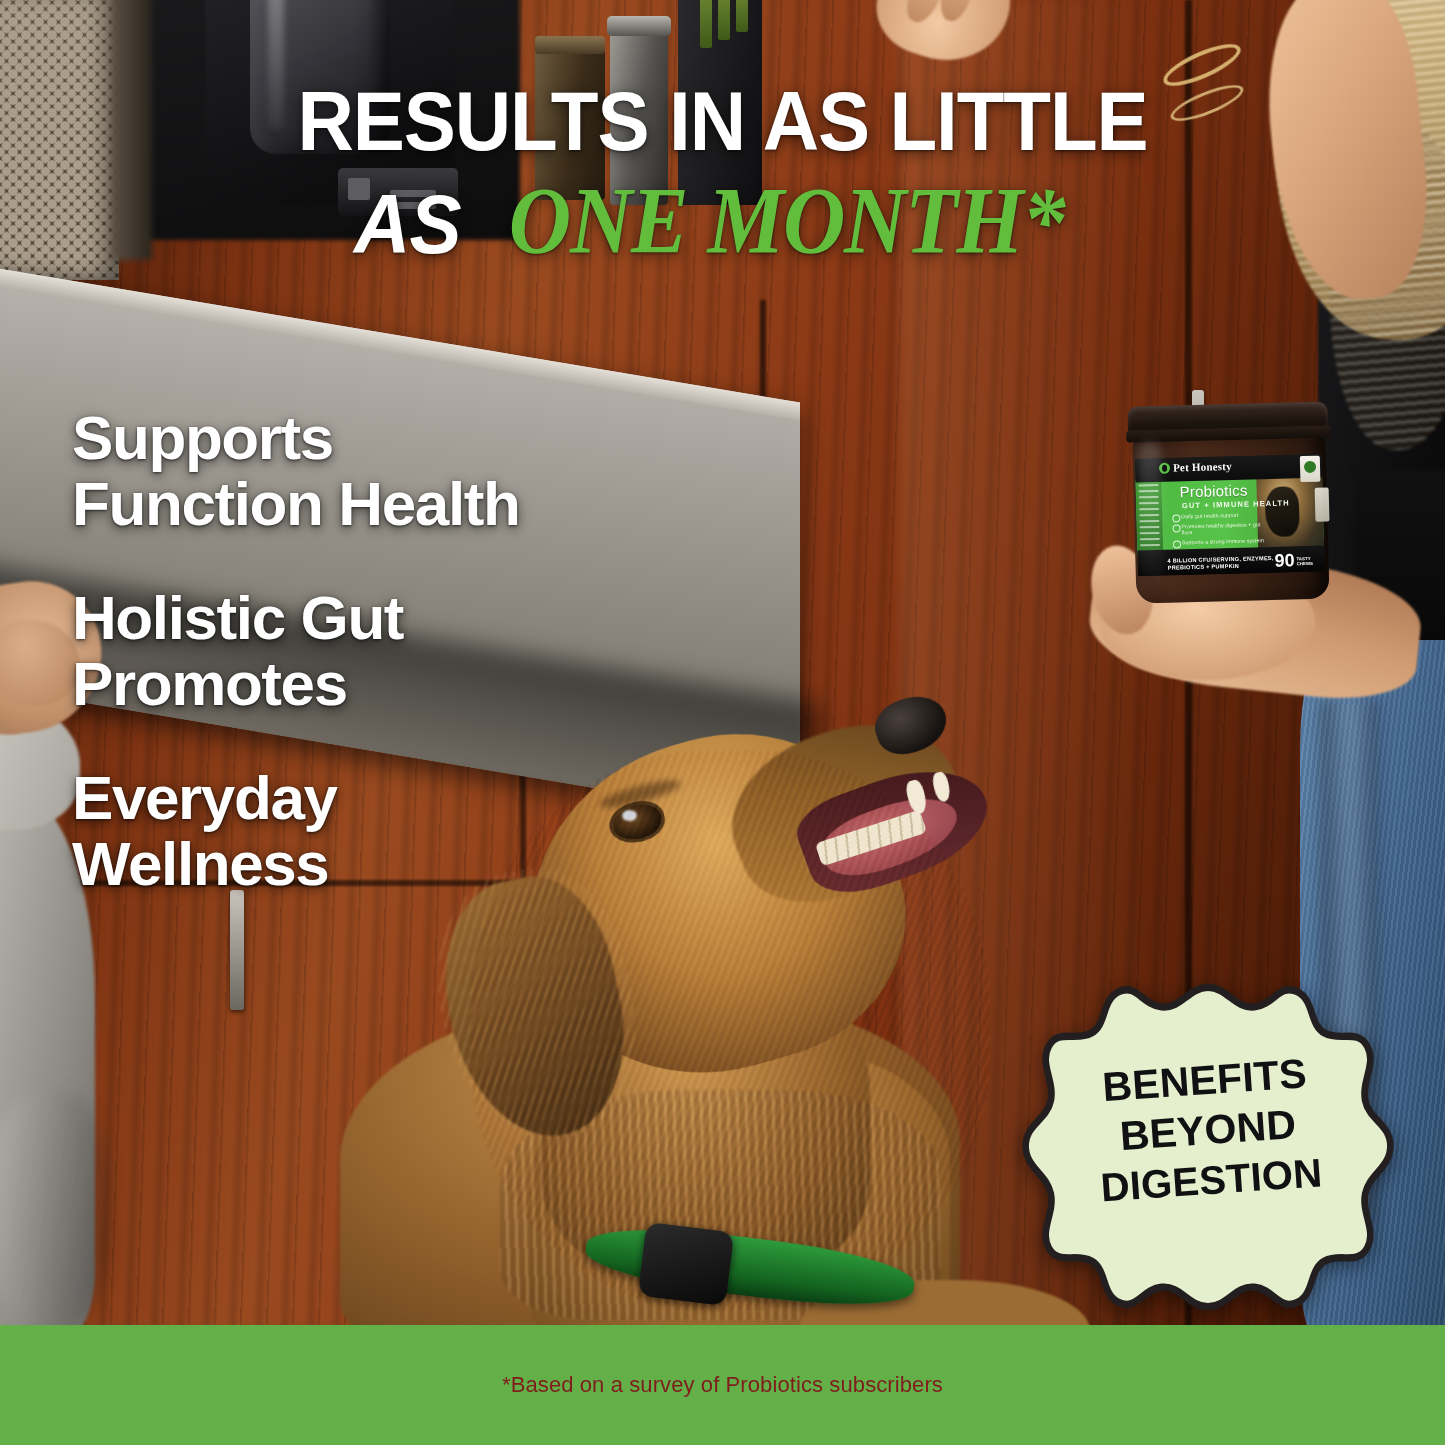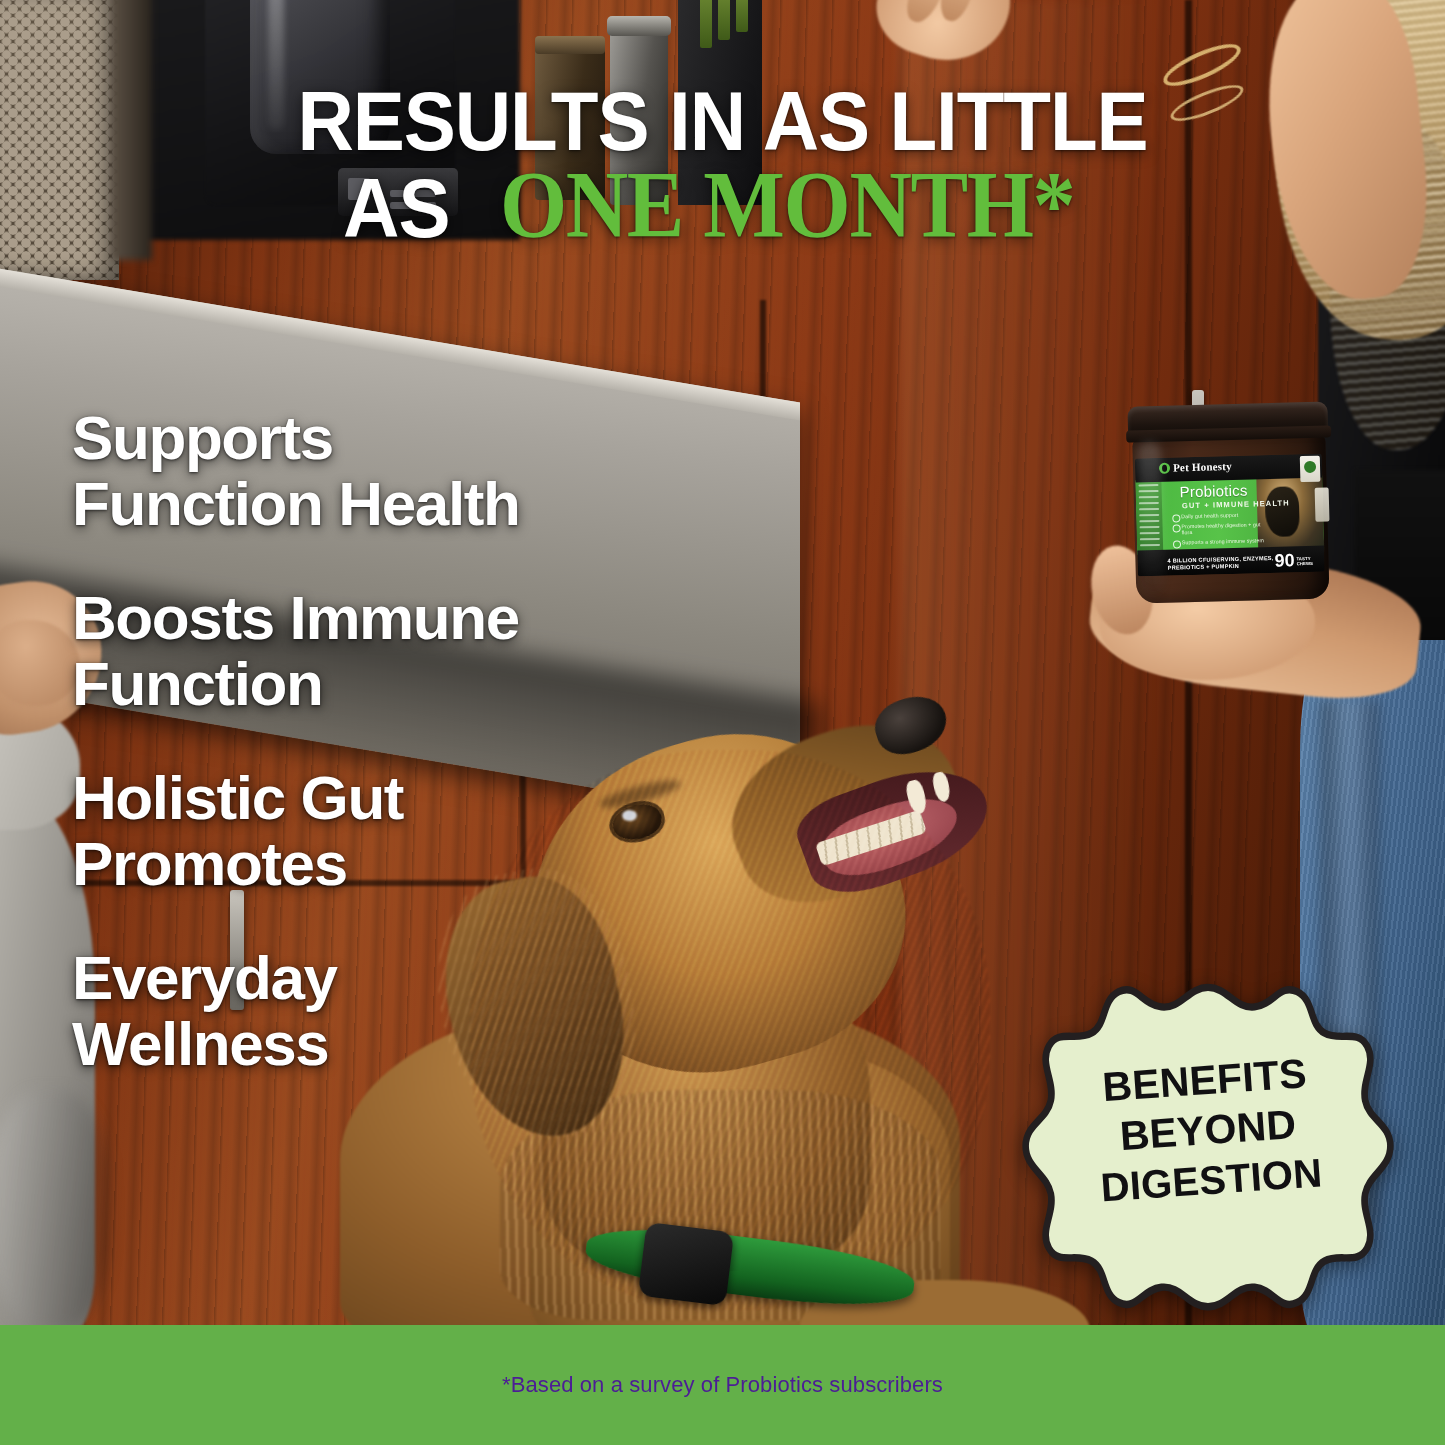--- a/index.html
+++ b/index.html
@@ -426,22 +426,23 @@
     pointer-events:none;
   }
   .hl-line1{
     font-family:"Liberation Sans",sans-serif;
     font-weight:bold;font-size:84px;line-height:86px;color:#ffffff;
     letter-spacing:-1.2px;
     transform:scaleX(.93);
     text-shadow:0 3px 14px rgba(0,0,0,.55), 0 1px 3px rgba(0,0,0,.6);
   }
   .hl-line2{
-    margin-top:14px;line-height:53px;
+    margin-top:14px;line-height:86px;
     text-shadow:0 3px 14px rgba(0,0,0,.55), 0 1px 3px rgba(0,0,0,.6);
+    font-style:italic;
   }
   .hl-as{
     font-family:"Liberation Sans",sans-serif;font-weight:bold;font-size:84px;
     color:#ffffff;letter-spacing:-1px;display:inline-block;transform:scaleX(.93);
     vertical-align:baseline;
   }
   .hl-green{
     font-family:"Liberation Serif",serif;font-weight:bold;font-size:96px;
     color:#62bd3c;letter-spacing:-1.5px;display:inline-block;
     transform:scaleX(.90);vertical-align:baseline;margin-left:14px;
@@ -475,21 +476,21 @@
     text-align:center;white-space:nowrap;
   }
   .badge-text span:nth-child(3){font-size:40px;}
 
   
   .footer{
     position:absolute;left:0;bottom:0;width:1445px;height:120px;
     background:#63b049;display:flex;align-items:center;justify-content:center;
   }
   .footer-text{
-    color:#4c1d95;font-family:"Liberation Sans",sans-serif;
+    color:#7f1d1d;font-family:"Liberation Sans",sans-serif;
     font-size:22px;letter-spacing:.1px;text-align:center;
   }
 </style>
 </head>
 <body>
 
 <div id="stage">
 
   <div class="bg">
     <div class="wood2"></div>
@@ -627,22 +628,20 @@
   <div class="headline">
     <div class="hl-line1">RESULTS IN AS LITTLE</div>
     <div class="hl-line2">
       <span class="hl-as">AS</span><span class="hl-green">ONE MONTH*</span>
     </div>
   </div>
 
   <div class="benefits">
     <div class="benefit">Supports
 Function Health</div>
-    <div class="benefit">Boosts Immune
-Function</div>
     <div class="benefit">Holistic Gut
 Promotes</div>
     <div class="benefit">Everyday
 Wellness</div>
   </div>
 
   <div class="badge">
     <svg viewBox="0 0 200 200">
       <path id="burst" fill="#e5efcd" stroke="#231f20" stroke-width="3.4" stroke-linejoin="round" d="M100 4
            C110 4 114 14 124 13 C134 12 137 2 146 6 C155 10 152 21 160 25

